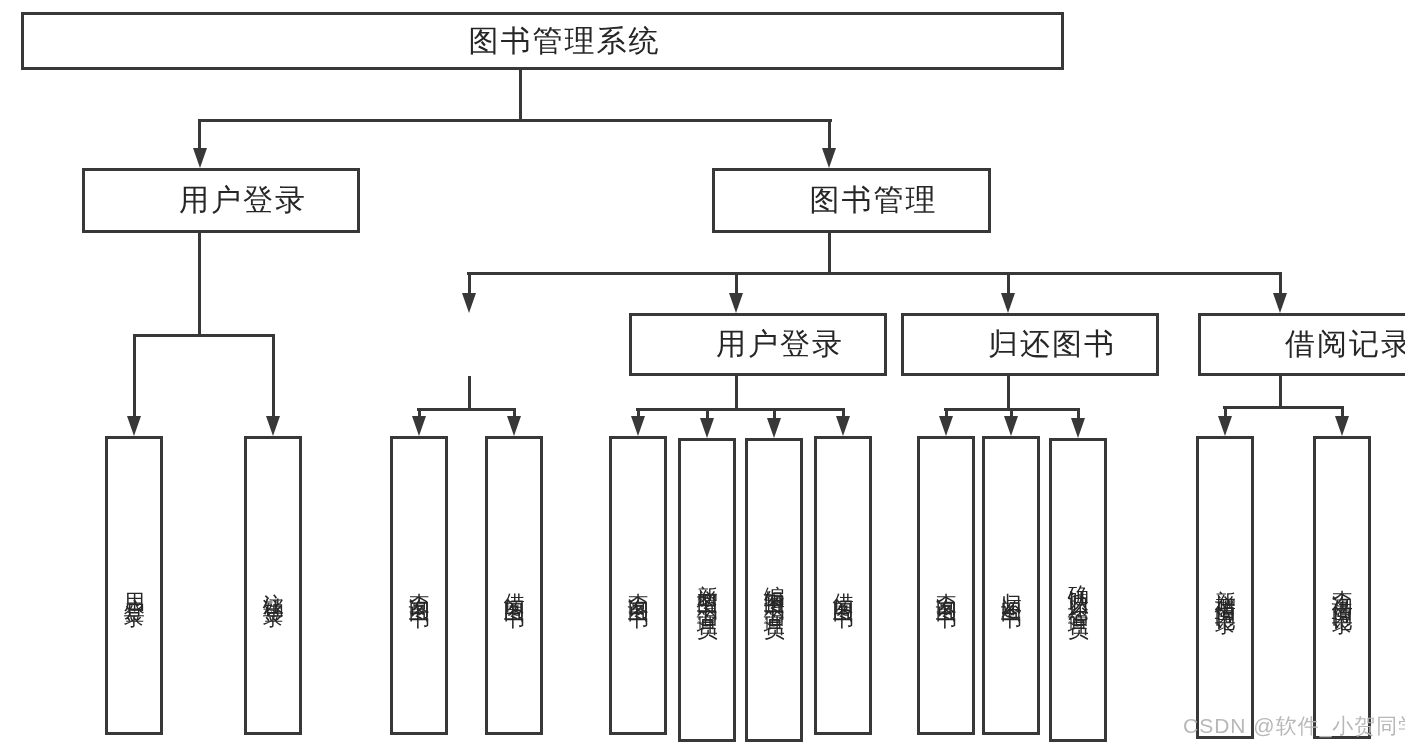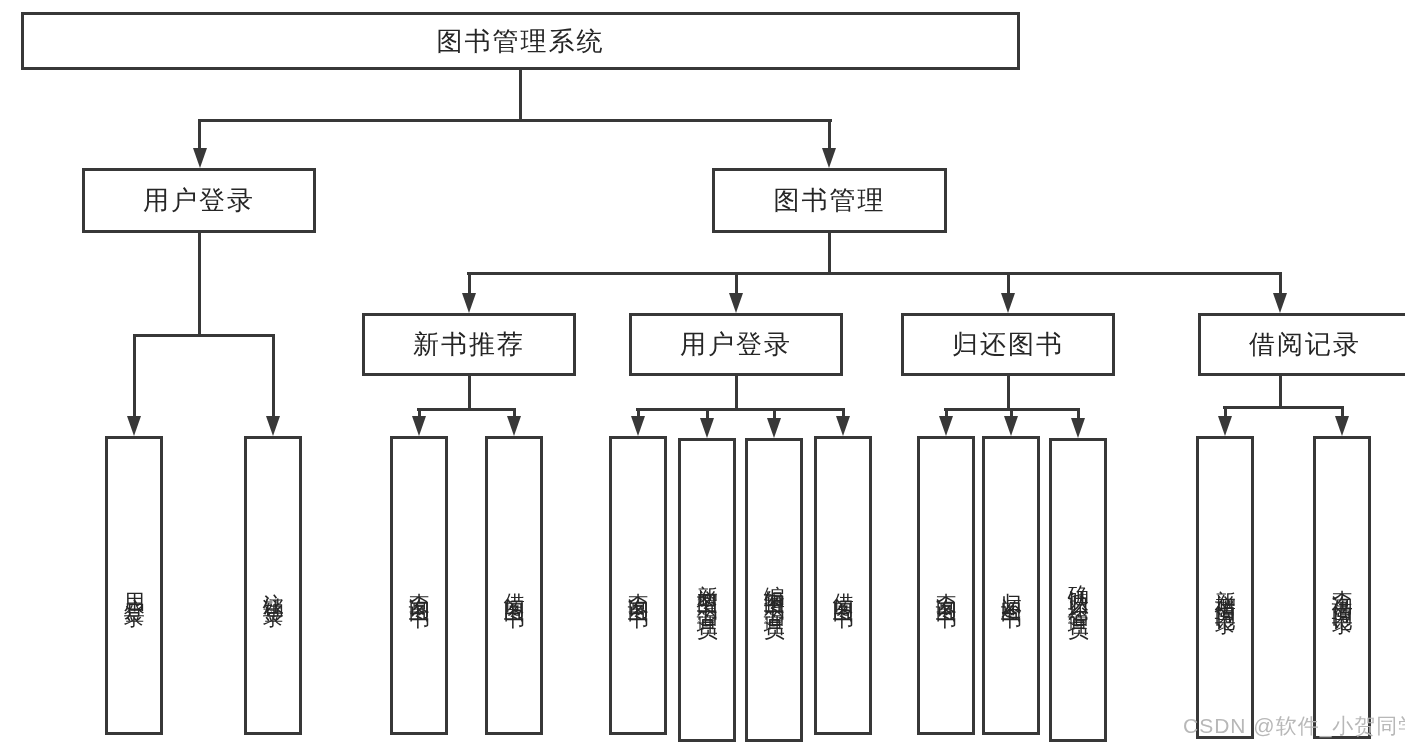--- a/index.html
+++ b/index.html
@@ -6,22 +6,23 @@
   body{
     width:1405px;height:747px;position:relative;overflow:hidden;
     background:#ffffff;
     font-family:"Liberation Sans","DejaVu Sans",sans-serif;
   }
   .stage{position:absolute;left:0;top:0;width:1405px;height:747px;}
   
   .box{
     position:absolute;background:#ffffff;border:3px solid #383838;
     display:flex;align-items:center;justify-content:center;
-    font-size:26px;letter-spacing:2px;color:#262626;
+    font-size:30px;letter-spacing:2px;color:#262626;
     box-sizing:content-box;
+    padding-left:44px;
   }
   
   .vbox{
     position:absolute;background:#ffffff;border:3px solid #383838;
     display:flex;align-items:center;justify-content:center;
     box-sizing:content-box;
   }
   .vbox span{
     writing-mode:vertical-rl;text-orientation:mixed;
     font-size:21px;letter-spacing:5px;color:#262626;line-height:1.25;
@@ -75,23 +76,20 @@
   <div class="hl" style="left:467px;top:272px;width:815px;"></div>
   <div class="vl" style="left:468px;top:272px;height:25px;"></div>
   <div class="ar" style="left:462px;top:293px;"></div>
   <div class="vl" style="left:735px;top:272px;height:25px;"></div>
   <div class="ar" style="left:729px;top:293px;"></div>
   <div class="vl" style="left:1007px;top:272px;height:25px;"></div>
   <div class="ar" style="left:1001px;top:293px;"></div>
   <div class="vl" style="left:1279px;top:272px;height:25px;"></div>
   <div class="ar" style="left:1273px;top:293px;"></div>
 
-  <div class="box" style="left:362px;top:313px;width:208px;height:57px;">
-    <span>新书推荐</span>
-  </div>
   <div class="box" style="left:629px;top:313px;width:208px;height:57px;">
     <span>用户登录</span>
   </div>
   <div class="box" style="left:901px;top:313px;width:208px;height:57px;">
     <span>归还图书</span>
   </div>
   <div class="box" style="left:1173px;top:313px;width:208px;height:57px;margin-left:25px;">
     <span>借阅记录</span>
   </div>
 

